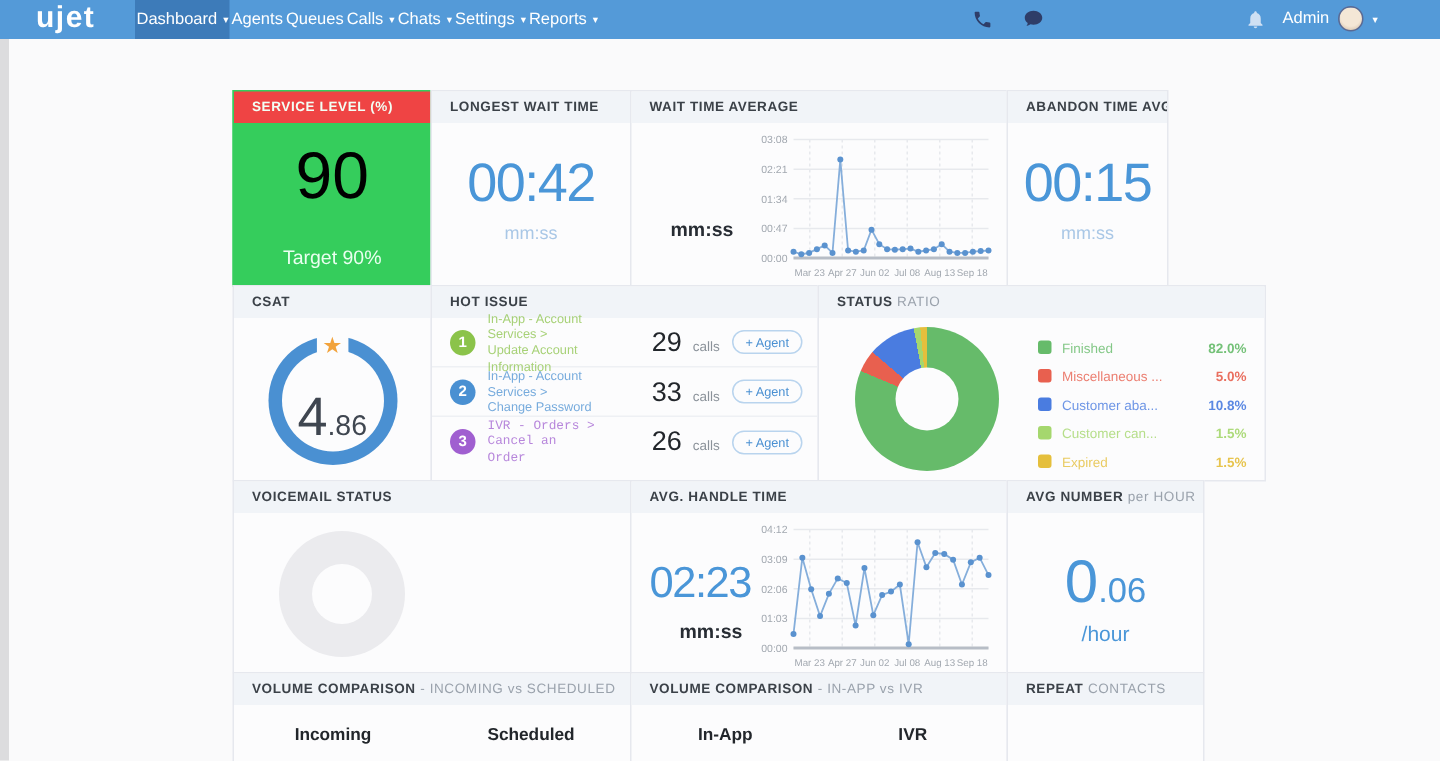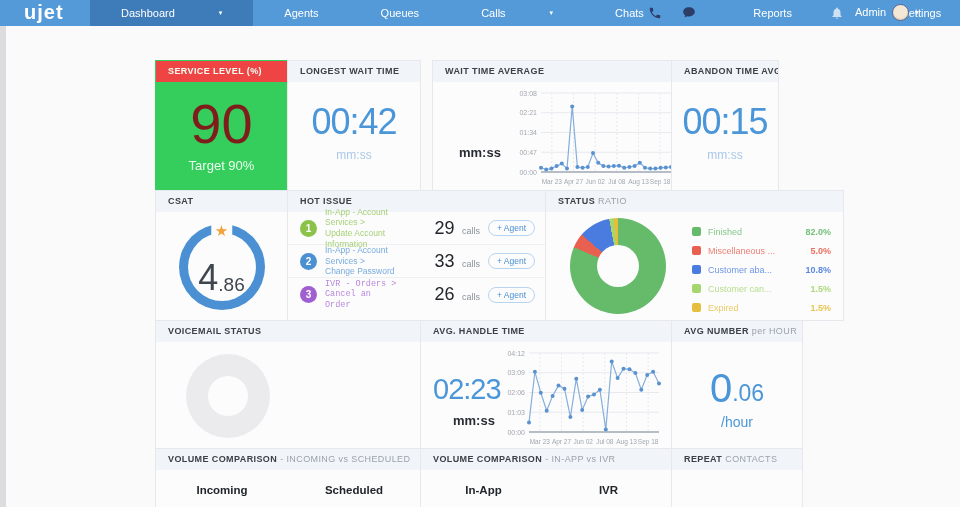--- a/index.html
+++ b/index.html
@@ -4,22 +4,22 @@
 <style>
   * { margin:0; padding:0; box-sizing:border-box; }
   html,body { width:960px; height:507px; overflow:hidden; background:#fafafb;
               font-family:"Liberation Sans", sans-serif; }
 
   
   .nav { position:absolute; left:0; top:0; width:960px; height:26px; background:#549ad8; }
   .logo { position:absolute; left:24px; top:1px; color:#fff; font-size:20px; font-weight:bold;
           letter-spacing:1px; cursor:pointer; }
   .nav-items { position:absolute; left:90px; top:0; height:26px; display:flex; }
-  .nav-item { height:26px; display:flex; align-items:center; padding:0 31px; color:#fff;
-              font-size:11px; cursor:pointer; white-space:nowrap;gap:40px; }
+  .nav-item { height:26px; display:flex; align-items:center; padding:0 1px; color:#fff;
+              font-size:11px; cursor:pointer; white-space:nowrap; }
   .nav-item.active { background:#3d7bb9; }
   .nav-item .caret { font-size:7px; margin-left:4px; color:#fff; }
   .nav-icon { position:absolute; top:6px; cursor:pointer; }
   .nav-admin { position:absolute; left:855px; top:6px; color:#fff; font-size:11px; cursor:pointer; }
   .nav-avatar { position:absolute; left:892px; top:4px; width:17px; height:17px; border-radius:50%;
                 background:radial-gradient(circle at 50% 40%, #f4e7d6 55%, #c9b39a 100%);
                 border:1px solid #5a6a94; cursor:pointer; }
   .nav-caret { position:absolute; left:915px; top:9px; color:#fff; font-size:7px; cursor:pointer; }
 
   .edge-left { position:absolute; left:0; top:26px; width:6px; height:481px; background:#dcdcde; }
@@ -27,35 +27,35 @@
   
   .card { position:absolute; background:#fcfcfd; border:1px solid #e6e8ee; }
   .card-header { height:21px; line-height:21px; padding:0 12px; background:#f1f4f8;
                  font-size:9px; font-weight:bold; letter-spacing:.4px; color:#3b4148;
                  white-space:nowrap; overflow:hidden; }
   .card-header .rest { font-weight:normal; color:#9aa2ac; margin-left:3px; }
 
   .c-sl {left:155px;top:60px;width:133px;height:131px; background:#35cd5c; border-color:#35cd5c;}
   .c-sl .card-header { background:#ef4444; color:#f2fff5; }
   .c-lw {left:287px;top:60px;width:134px;height:131px;}
-  .c-wa {left:432px;top:60px;width:296px;height:131px;}
+  .c-wa {left:420px;top:60px;width:296px;height:131px;}
   .c-ab {left:671px;top:60px;width:108px;height:131px;}
   .c-cs {left:155px;top:190px;width:133px;height:131px;}
   .c-hi {left:287px;top:190px;width:259px;height:131px;}
   .c-sr {left:545px;top:190px;width:299px;height:131px;}
   .c-vm {left:155px;top:320px;width:266px;height:129px;}
   .c-ht {left:420px;top:320px;width:252px;height:129px;}
   .c-an {left:671px;top:320px;width:132px;height:129px;}
   .c-v1 {left:155px;top:448px;width:266px;height:119px;}
   .c-v2 {left:420px;top:448px;width:252px;height:119px;}
   .c-rc {left:671px;top:448px;width:132px;height:119px;}
 
   .center-body { text-align:center; }
-  .sl-value { font-size:56px; color:#7f1d1d; margin-top:14px; line-height:1; }
-  .sl-target { font-size:13px; color:#eafff0; margin-top:6px; }
+  .sl-value { font-size:44px; color:#000000; margin-top:14px; line-height:1; }
+  .sl-target { font-size:13px; color:#eafff0; margin-top:24px; }
 
   .metric-value { font-size:36px; line-height:1; margin-top:22px; letter-spacing:-1px; }
   .metric-unit  { font-size:12px; color:#a9c7e6; margin-top:8px; }
 
   
   .chart-box { position:absolute; }
   .mmss-dark { position:absolute; font-size:13px; font-weight:bold; color:#272c33; }
   .c-wa .mmss-dark { left:26px; bottom:30px; }
   .c-ht .mmss-dark { left:32px; bottom:20px; }
   .ht-value { position:absolute; left:12px; top:52px; width:100px; text-align:left;
@@ -128,25 +128,25 @@
     </div>
     <div class="nav-item">
       <span>Calls</span>
       <span class="caret">▾</span>
     </div>
     <div class="nav-item">
       <span>Chats</span>
       <span class="caret">▾</span>
     </div>
     <div class="nav-item">
+      <span>Settings</span>
+      <span class="caret">▾</span>
+    </div>
+    <div class="nav-item">
       <span>Reports</span>
-      <span class="caret">▾</span>
-    </div>
-    <div class="nav-item">
-      <span>Settings</span>
       <span class="caret">▾</span>
     </div>
   </div>
 
   <svg class="nav-icon" style="left:648px" width="14" height="14" viewBox="0 0 24 24">
     <path fill="#2e3d68" d="M6.62 10.79c1.44 2.83 3.76 5.14 6.59 6.59l2.2-2.21c.27-.27.67-.36 1.02-.24 1.12.37 2.33.57 3.57.57.55 0 1 .45 1 1V20c0 .55-.45 1-1 1-9.39 0-17-7.61-17-17 0-.55.45-1 1-1h3.5c.55 0 1 .45 1 1 0 1.25.2 2.45.57 3.57.11.35.03.74-.25 1.02l-2.2 2.2z"></path>
   </svg>
   <svg class="nav-icon" style="left:682px" width="14" height="14" viewBox="0 0 24 24">
     <path fill="#2e3d68" d="M12 2C6.5 2 2 5.6 2 10c0 2.4 1.3 4.6 3.4 6.1-.1 1.2-.6 2.3-1.4 3.2 1.7-.2 3.3-.9 4.6-1.9 1.1.3 2.2.5 3.4.5 5.5 0 10-3.6 10-8S17.5 2 12 2z"></path>
   </svg>

